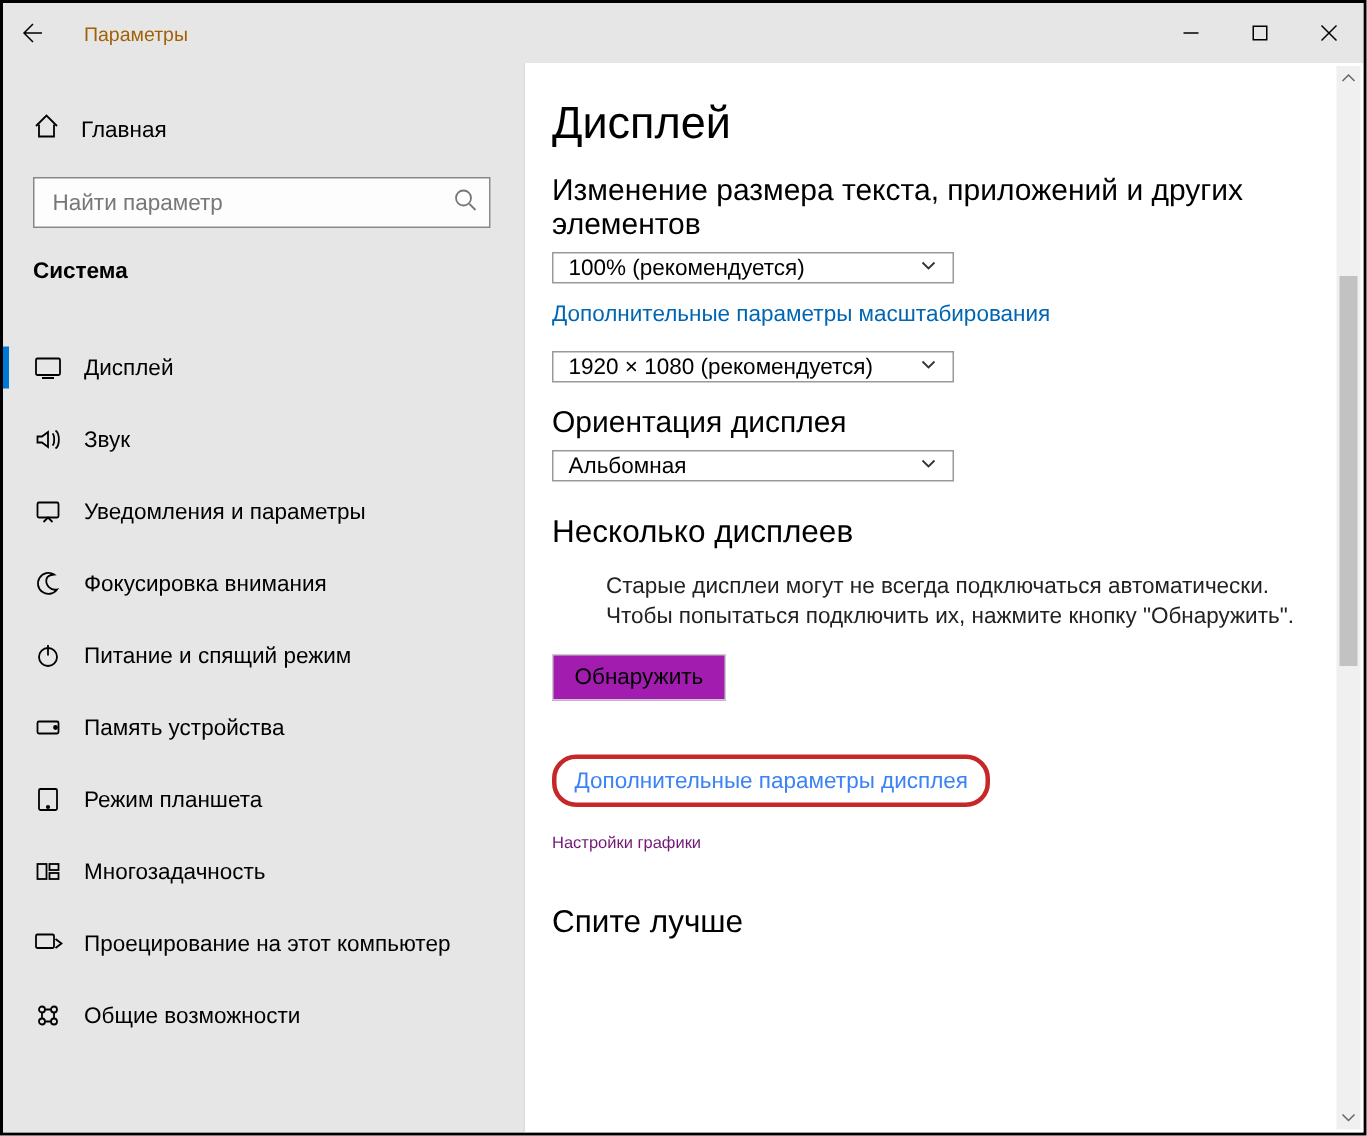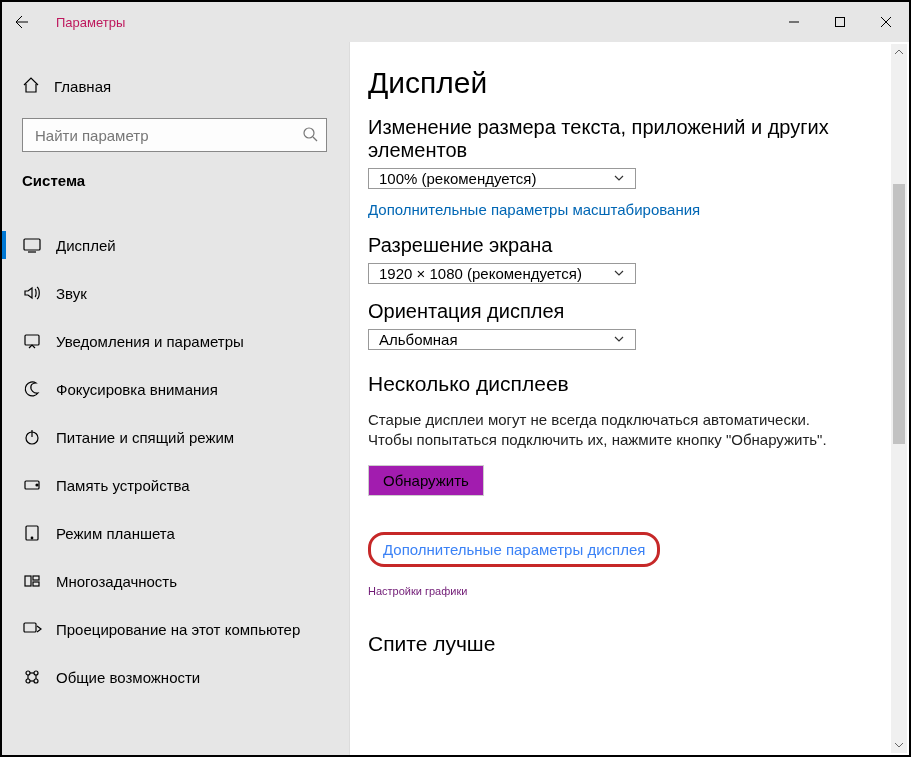--- a/index.html
+++ b/index.html
@@ -23,21 +23,21 @@
     user-select:none;
   }
   .titlebar .back {
     width:40px; height:40px;
     display:flex; align-items:center; justify-content:center;
   }
   .titlebar .title {
     flex:0 0 auto;
     padding-left:14px;
     font-size:13px;
-    color:#be185d;
+    color:#a16207;
   }
   .titlebar .spacer { flex:1; }
   .winbtn {
     width:46px; height:40px;
     display:flex; align-items:center; justify-content:center;
     color:#000;
   }
   .winbtn svg { display:block; }
   
   .split {
@@ -144,20 +144,21 @@
     margin:22px 0 14px 0;
     font-weight:400;
     font-size:21px;
   }
   .helptext {
     font-size:15px;
     color:#222;
     line-height:1.35;
     max-width:460px;
     margin-bottom:14px;
+    margin-left:36px;
   }
   .btn {
     display:inline-flex;
     align-items:center;
     justify-content:center;
     background:#a21caf;
     border:1px solid #cccccc;
     padding:6px 14px;
     font-size:15px;
   }
@@ -377,21 +378,20 @@
         <span class="chev">
           <svg width="12" height="12" viewBox="0 0 12 12" fill="none" stroke="#333" stroke-width="1.2">
               <path d="M2 4l4 4 4-4"></path>
             </svg>
         </span>
       </div>
       <a class="linklike">Дополнительные параметры масштабирования</a>
     </div>
 
     <div class="block">
-      <div class="field-label">Разрешение экрана</div>
       <div class="combo">
         <span>1920 × 1080 (рекомендуется)</span>
         <span class="chev">
           <svg width="12" height="12" viewBox="0 0 12 12" fill="none" stroke="#333" stroke-width="1.2">
               <path d="M2 4l4 4 4-4"></path>
             </svg>
         </span>
       </div>
     </div>
 

